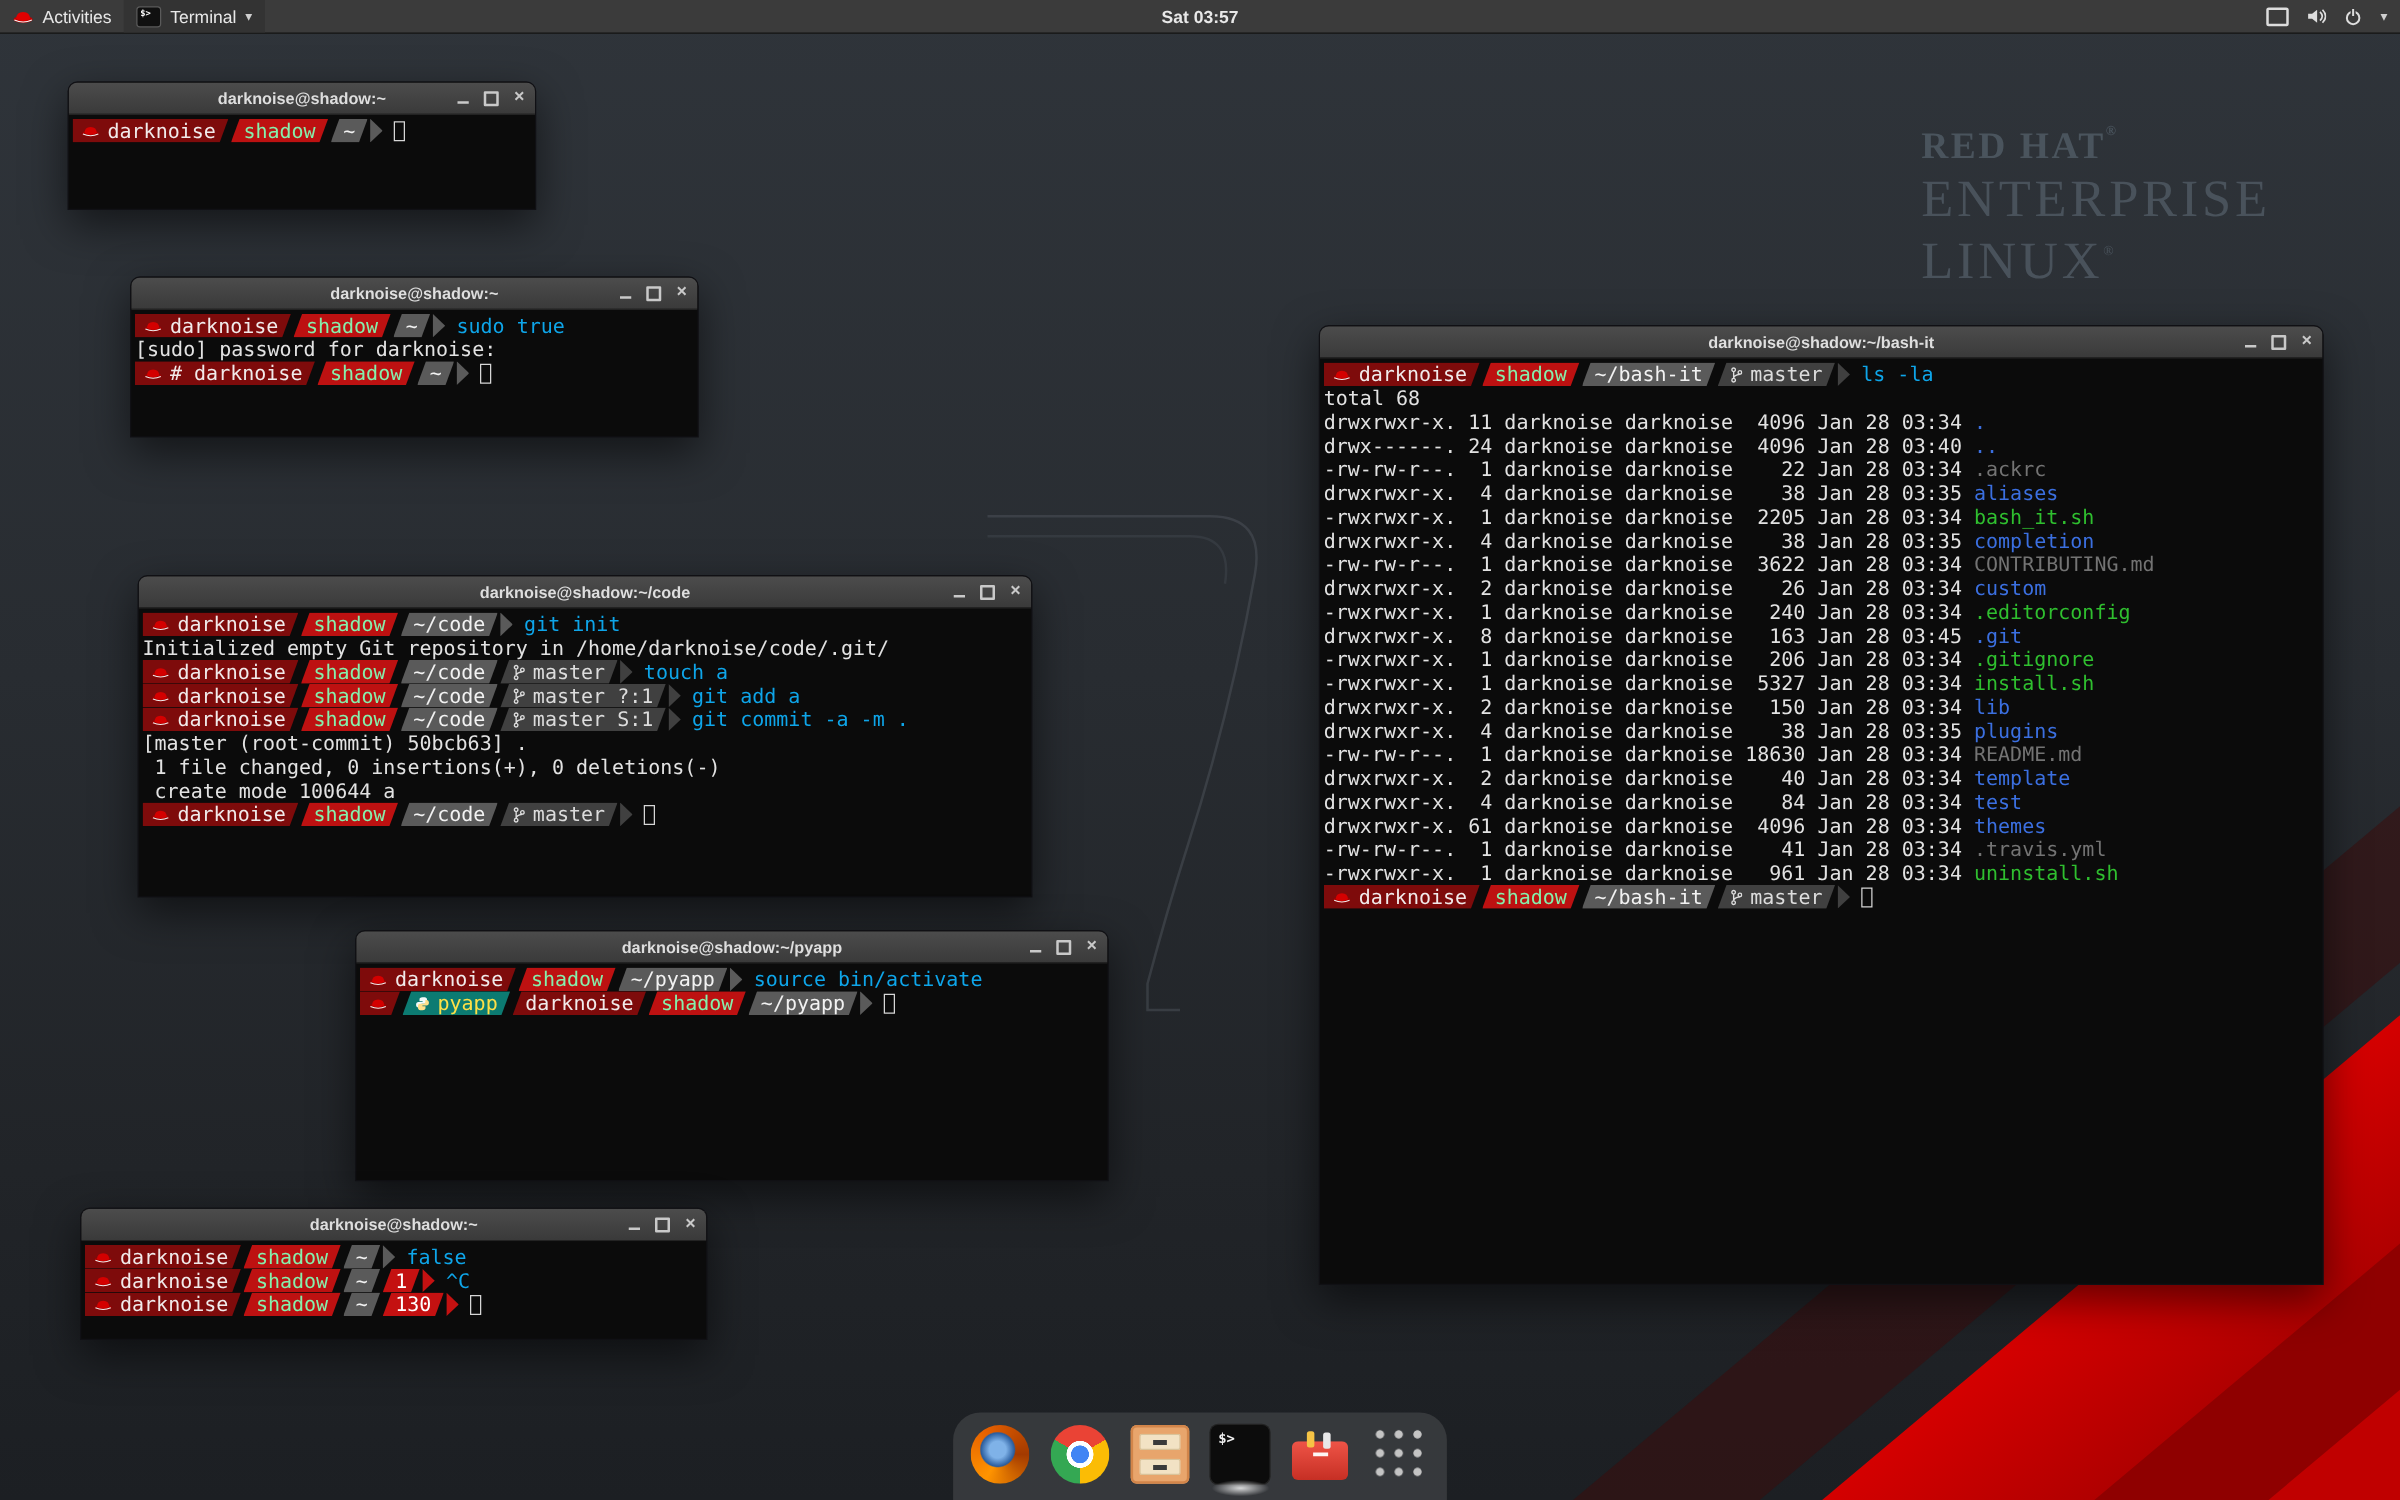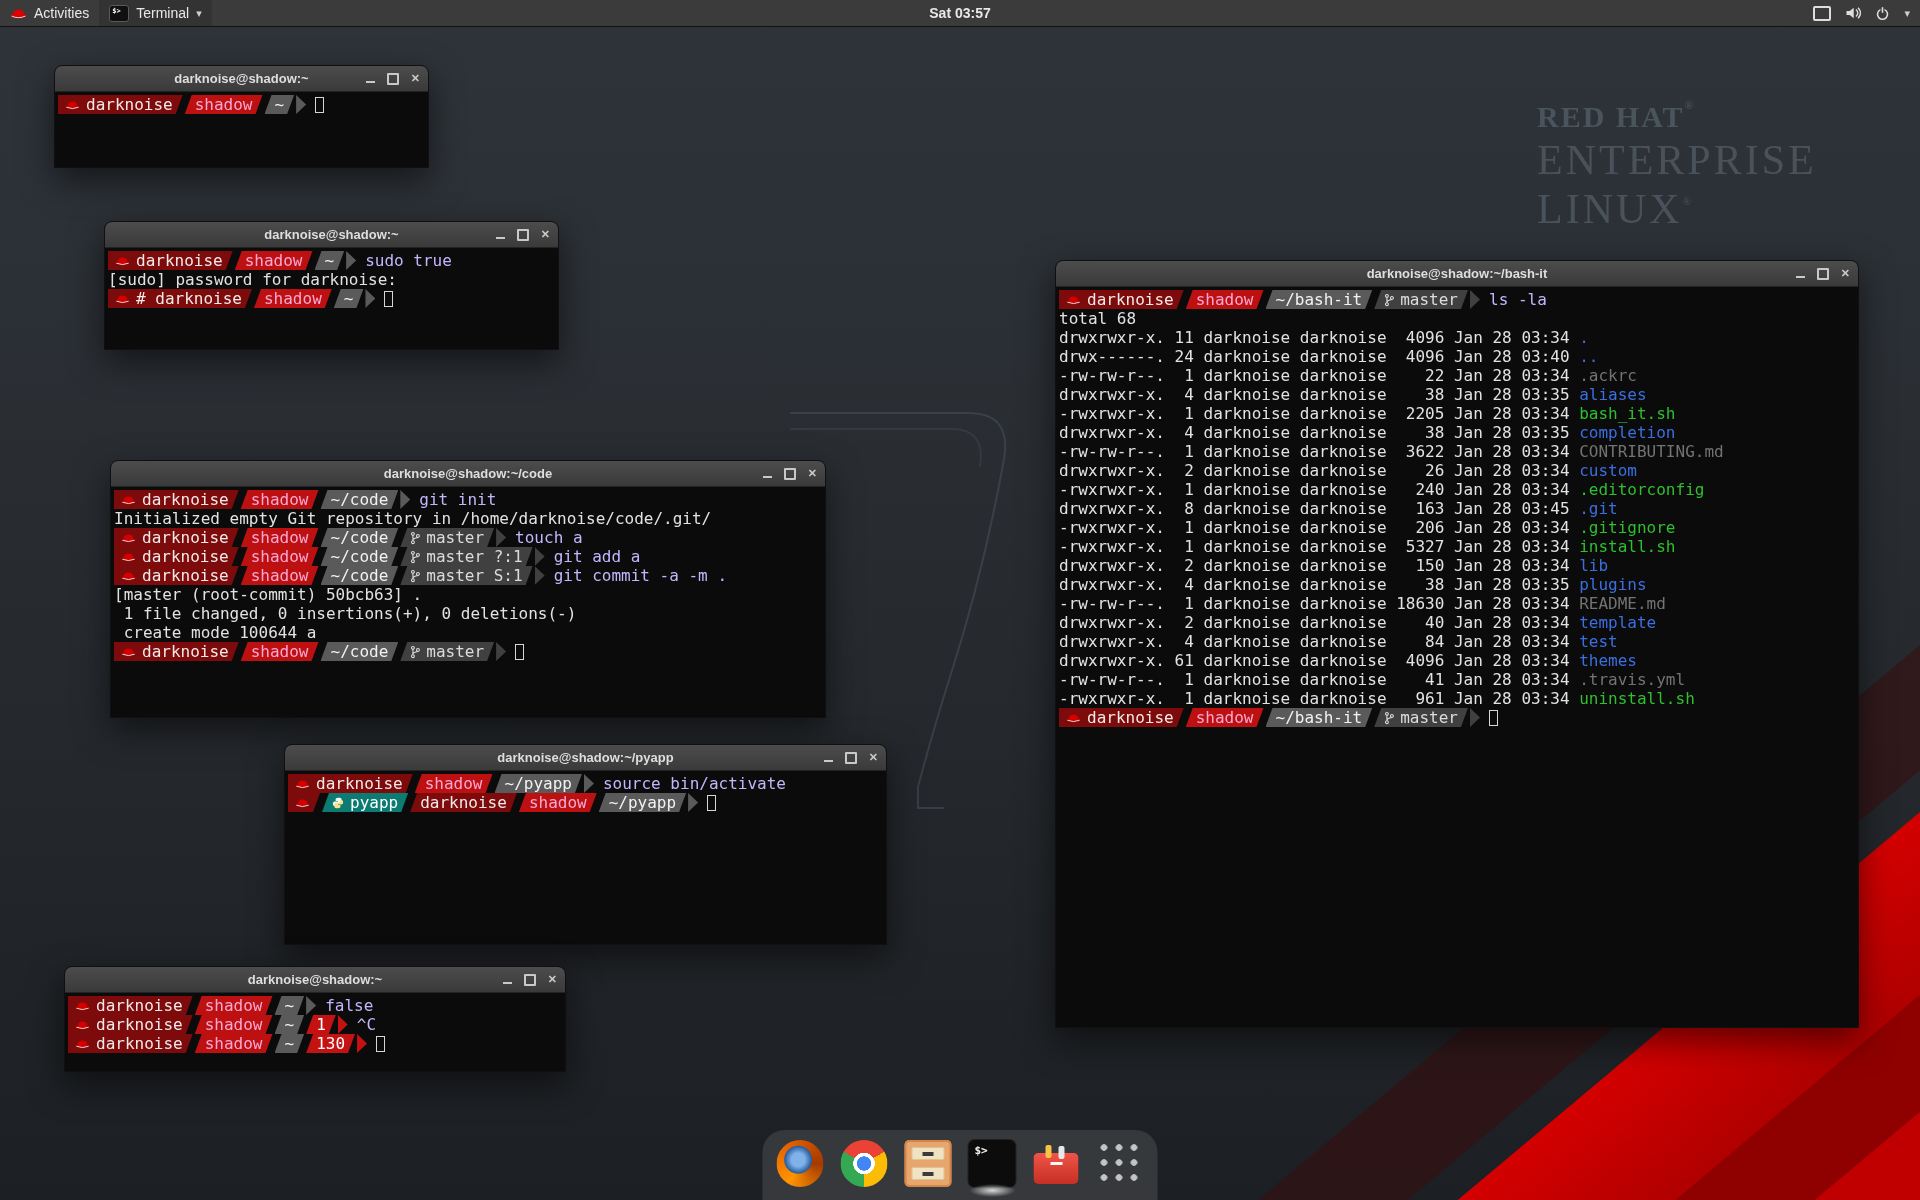--- a/index.html
+++ b/index.html
@@ -42,30 +42,30 @@
   .wb{color:#c9c9c9;font-size:11px;line-height:1;cursor:default;display:inline-block;}
   .wb-min{width:9px;border-bottom:2px solid #c9c9c9;height:6px;}
   .wb-max{width:8px;height:8px;border:2px solid #c9c9c9;border-radius:1px;}
   .tbody{padding:3px 2px 0 3px;font:16px "DejaVu Sans Mono","Liberation Mono",monospace;color:#e2e2e2;}
   .tline{display:flex;align-items:center;height:19px;white-space:pre;}
   .pseg{display:inline-flex;align-items:center;height:19px;padding:0 10px;margin-left:2px;
     clip-path:polygon(7px 0,100% 0,calc(100% - 7px) 100%,0 100%);}
   .pseg.first{clip-path:polygon(0 0,100% 0,calc(100% - 7px) 100%,0 100%);margin-left:0;padding-left:7px;}
   .pseg .segicon{margin-right:6px;display:inline-flex;}
   .k-user,.k-user-root{background:var(--seg-user);color:#f1eaea;}
-  .k-host{background:var(--seg-host);color:#f9a8d4;}
+  .k-host{background:var(--seg-host);color:#86efac;}
   .k-path{background:var(--seg-path);color:#f2f2f2;}
   .k-git{background:var(--seg-git);color:#dcdcdc;}
   .k-exit{background:var(--seg-exit);color:#fff;}
-  .k-venv{background:var(--seg-venv);color:#ffffff;text-align:right;}
+  .k-venv{background:var(--seg-venv);color:#fde047;text-align:right;}
   .parrow{width:10px;height:19px;margin-left:2px;clip-path:polygon(0 0,100% 50%,0 100%);}
   .parrow.k-path{background:var(--seg-path);}
   .parrow.k-git{background:var(--seg-git);}
   .parrow.k-exit{background:var(--seg-exit);}
-  .cmd{margin-left:9px;color:#c4b5fd;}
+  .cmd{margin-left:9px;color:#0ea5e9;}
   .cursor{width:9px;height:16px;border:1px solid #d6d6d6;margin-left:9px;box-sizing:border-box;}
   .lspre,.out{color:#e2e2e2;}
   .fname.c-dir{color:var(--ls-dir);}
   .fname.c-exec{color:var(--ls-exec);}
   .fname.c-file{color:#737373;}
   
   #win1{left:54px;top:65px;width:373px;height:101px;}
   #win2{left:104px;top:221px;width:453px;height:127px;}
   #win3{left:110px;top:460px;width:714px;height:256px;}
   #win4{left:284px;top:744px;width:601px;height:199px;}

